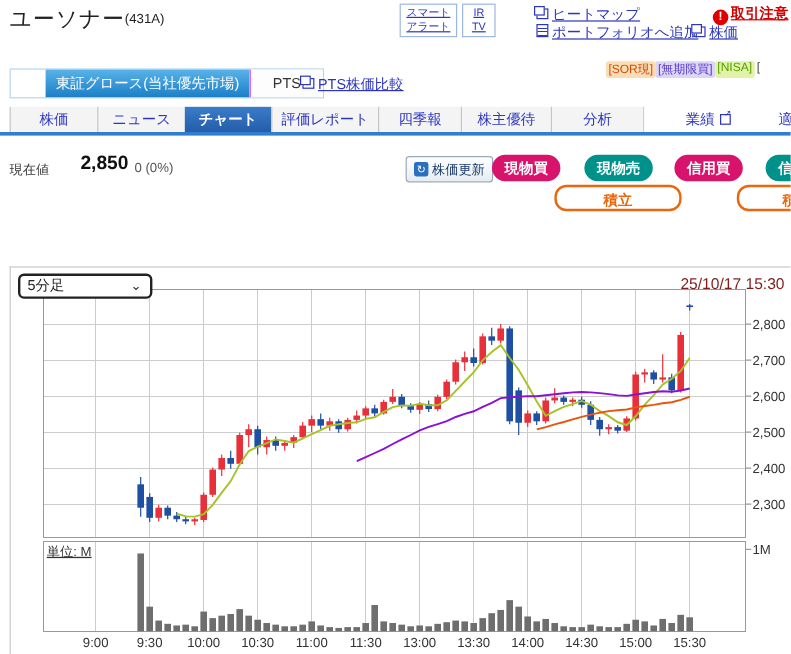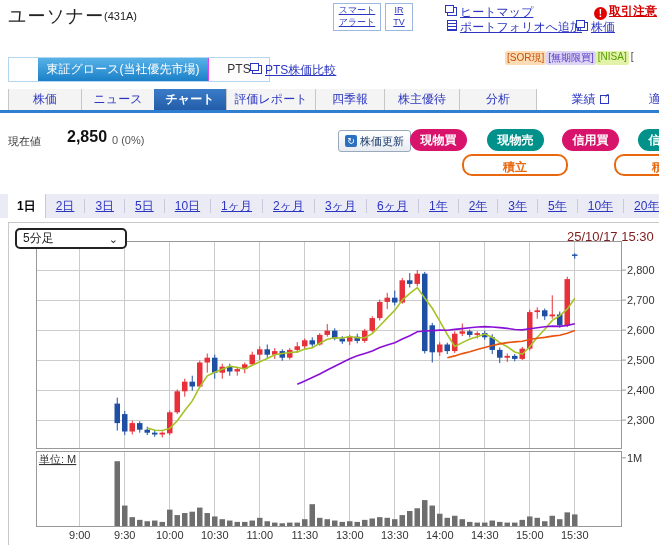--- a/index.html
+++ b/index.html
@@ -143,38 +143,20 @@
     <span class="refresh-icon">↻</span>
     <span>株価更新</span>
   </div>
   <div class="pill p-buy1">現物買</div>
   <div class="pill p-sell1">現物売</div>
   <div class="pill p-buy2">信用買</div>
   <div class="pill p-sell2">信用売</div>
   <div class="acc acc1">積立</div>
   <div class="acc acc2">積立</div>
 
-  <div class="pbar">
-    <span class="pitem sel">1日</span>
-    <span class="pitem">2日</span>
-    <span class="pitem">3日</span>
-    <span class="pitem">5日</span>
-    <span class="pitem">10日</span>
-    <span class="pitem">1ヶ月</span>
-    <span class="pitem">2ヶ月</span>
-    <span class="pitem">3ヶ月</span>
-    <span class="pitem">6ヶ月</span>
-    <span class="pitem">1年</span>
-    <span class="pitem">2年</span>
-    <span class="pitem">3年</span>
-    <span class="pitem">5年</span>
-    <span class="pitem">10年</span>
-    <span class="pitem">20年</span>
-
-  </div>
 
   <div class="chart-wrap">
     <div class="interval-select">
       <span>5分足</span>
       <span class="chev">⌄</span>
     </div>
     <span class="timestamp">25/10/17 15:30</span>
     <svg id="chart-svg" width="651" height="323" viewBox="0 0 651 323">
         <line x1="70.75" y1="18" x2="70.75" y2="225" stroke="#cccccc" shape-rendering="crispEdges"></line>
         <line x1="70.75" y1="228" x2="70.75" y2="303" stroke="#cccccc" shape-rendering="crispEdges"></line>

